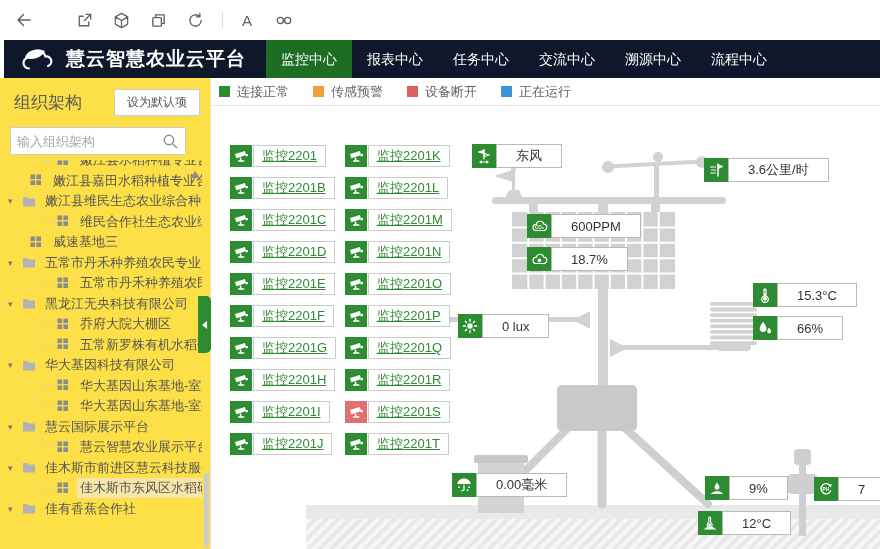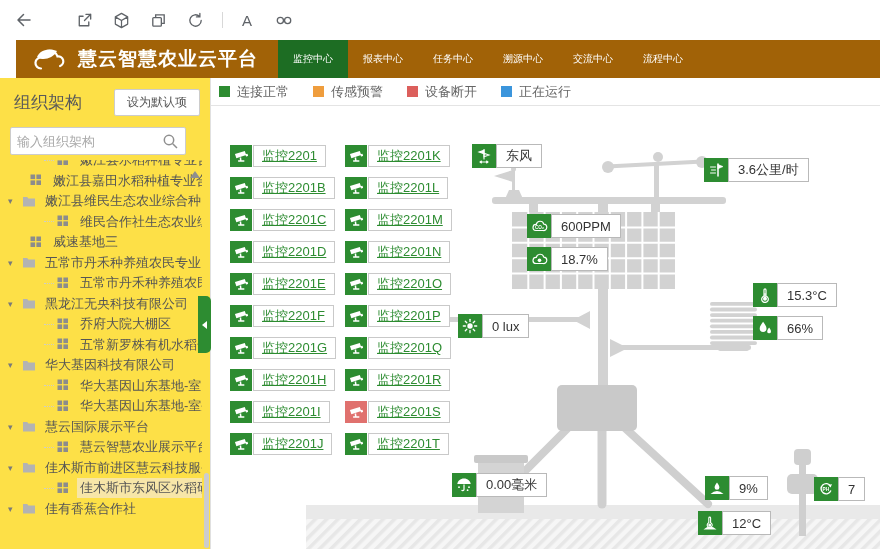--- a/index.html
+++ b/index.html
@@ -8,26 +8,26 @@
   
   .toolbar{position:absolute;top:0;left:0;right:0;height:40px;background:#fff;
            display:flex;align-items:center;padding-left:14px}
   .ticn{width:20px;height:20px;display:flex;align-items:center;justify-content:center;
         color:#5f6368;margin-right:17px;cursor:pointer}
   .ticn.first{margin-right:40px}
   .ticn svg{display:block}
   .tdiv{width:1px;height:16px;background:#d8d8d8;margin:0 14px 0 0}
   .fontA{font-size:15px;color:#5f6368}
   
-  .header{position:absolute;top:40px;left:16px;right:0;height:38px;background:#a16207;
+  .header{position:absolute;top:40px;left:4px;right:0;height:38px;background:#0f172a;
           display:flex;align-items:center;color:#fff}
   .logo{margin:0 9px 0 13px;display:flex}
   .title{font-size:19px;font-weight:bold;letter-spacing:1px;white-space:nowrap}
   #tabs{display:flex;height:38px;margin-left:20px}
-  .tab{padding:0 15px;line-height:38px;font-size:10px;cursor:pointer;white-space:nowrap}
+  .tab{padding:0 15px;line-height:38px;font-size:14px;cursor:pointer;white-space:nowrap}
   .tab.active{background:#1d6d23}
   
   .sidebar{position:absolute;top:78px;left:0;width:210px;bottom:0;background:#fde047;
            border-right:1px solid #e0e0e0;overflow:hidden}
   .side-head{display:flex;align-items:center;justify-content:space-between;
              padding:11px 10px 0 14px}
   .side-title{font-size:17px;color:#595959}
   .btn-default{border:1px solid #ccc;font-size:12px;color:#555;padding:4px 12px;
                background:#fff;border-radius:2px;cursor:pointer}
   .search{position:absolute;left:10px;top:49px;width:174px;height:26px;border:1px solid #ccc;
@@ -67,21 +67,21 @@
   .cam-ic{width:22px;height:22px;background:#2d8c31;display:flex;align-items:center;
           justify-content:center;flex:0 0 22px}
   .cam-ic.red{background:#e0716e}
   .cam-lb{height:20px;border:1px solid #c9c9c9;background:#fff;display:flex;
           align-items:center;padding:0 8px;font-size:13px;color:#2d8c31;
           text-decoration:underline;margin-left:1px;white-space:nowrap}
   .badge{position:absolute;display:flex;height:24px;z-index:3;cursor:pointer}
   .badge-ic{width:24px;height:24px;background:#2d8c31;display:flex;align-items:center;
             justify-content:center;flex:0 0 24px}
   .badge-lb{height:22px;border:1px solid #b9b9b9;background:#fff;display:flex;
-            align-items:center;padding:0 9px;font-size:13px;color:#333;white-space:nowrap}
+            align-items:center;padding:0 19px;font-size:13px;color:#333;white-space:nowrap}
 </style>
 </head>
 <body>
 
 <div class="toolbar">
   <span class="ticn first">
       <svg width="20" height="20" viewBox="0 0 20 20">
         <path d="M16 10 H4.5 M9.5 4.5 L4 10 l5.5 5.5" fill="none" stroke="#5f6368" stroke-width="1.5" stroke-linecap="round" stroke-linejoin="round"></path>
       </svg>
     </span>
@@ -125,22 +125,22 @@
     <svg width="40" height="28" viewBox="0 0 40 28">
       <path d="M8 12 C11 4 22 3 28 6 C24 14 13 16 8 12 Z" fill="#fff"></path>
       <path d="M12 23.5 a5.5 5.5 0 1 1 1-10.9 a8 8 0 0 1 15.5-1.2 a5 5 0 0 1 2.6 9.6" fill="none" stroke="#fff" stroke-width="2.2" stroke-linecap="round"></path>
     </svg>
   </span>
   <span class="title">慧云智慧农业云平台</span>
   <div id="tabs">
       <div class="tab active">监控中心</div>
       <div class="tab">报表中心</div>
       <div class="tab">任务中心</div>
+      <div class="tab">交流中心</div>
       <div class="tab">溯源中心</div>
-      <div class="tab">交流中心</div>
       <div class="tab">流程中心</div>
     </div>
 </div>
 
 <div class="sidebar">
   <div class="side-head">
     <span class="side-title">组织架构</span>
     <button class="btn-default">设为默认项</button>
   </div>
   <div class="search">

